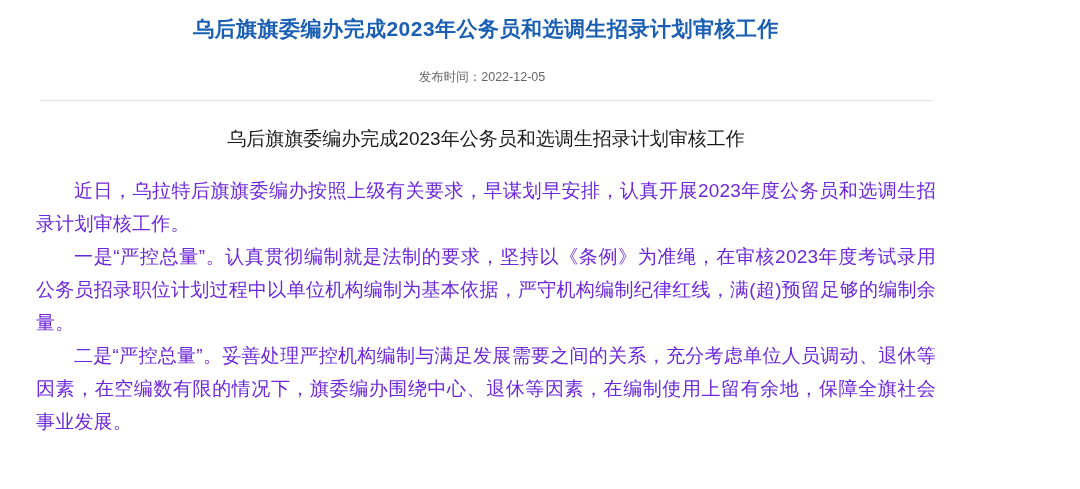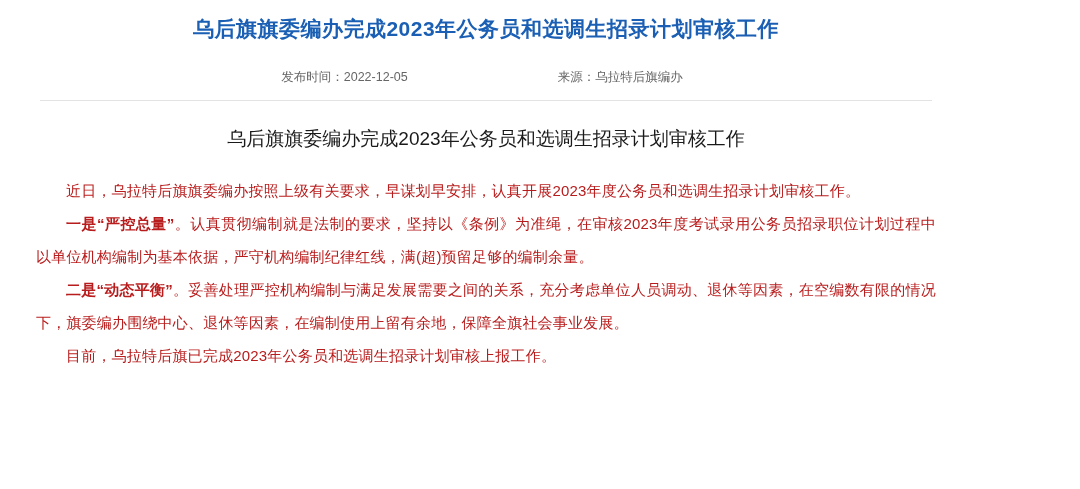--- a/index.html
+++ b/index.html
@@ -53,60 +53,56 @@
   }
   .article-title {
     text-align: center;
     font-size: 19px;
     color: #1a1a1a;
     font-weight: normal;
     padding: 24px 0 20px 0;
     line-height: 1.5;
   }
   .para {
-    font-size: 15px;
+    font-size: 19px;
     line-height: 33px;
-    color: #b91c1c;
+    color: #6d28d9;
     text-align: justify;
     text-indent: 2em;
     margin: 0;
     letter-spacing: 0.2px;
   }
   .para b {
-    font-weight: bold;
+    font-weight: normal;
   }
 </style>
 </head>
 <body>
 
 <div class="page">
 
   <div class="headline">乌后旗旗委编办完成2023年公务员和选调生招录计划审核工作</div>
 
   <div class="meta-bar">
     <span class="meta-item">发布时间：2022-12-05</span>
-    <span class="meta-item">来源：乌拉特后旗编办</span>
   </div>
 
   <div class="divider"></div>
 
   <div class="article">
     <div class="article-title">乌后旗旗委编办完成2023年公务员和选调生招录计划审核工作</div>
 
     <p class="para">
       <b></b><span>近日，乌拉特后旗旗委编办按照上级有关要求，早谋划早安排，认真开展2023年度公务员和选调生招录计划审核工作。</span>
     </p>
 
     <p class="para">
       <b>一是“严控总量”</b><span>。认真贯彻编制就是法制的要求，坚持以《条例》为准绳，在审核2023年度考试录用公务员招录职位计划过程中以单位机构编制为基本依据，严守机构编制纪律红线，满(超)预留足够的编制余量。</span>
     </p>
 
     <p class="para">
-      <b>二是“动态平衡”</b><span>。妥善处理严控机构编制与满足发展需要之间的关系，充分考虑单位人员调动、退休等因素，在空编数有限的情况下，旗委编办围绕中心、退休等因素，在编制使用上留有余地，保障全旗社会事业发展。</span>
+      <b>二是“严控总量”</b><span>。妥善处理严控机构编制与满足发展需要之间的关系，充分考虑单位人员调动、退休等因素，在空编数有限的情况下，旗委编办围绕中心、退休等因素，在编制使用上留有余地，保障全旗社会事业发展。</span>
     </p>
 
 
-    <p class="para">
-      <b></b><span>目前，乌拉特后旗已完成2023年公务员和选调生招录计划审核上报工作。</span>
-    </p>
   </div>
 
 </div>
 
 </body></html>

